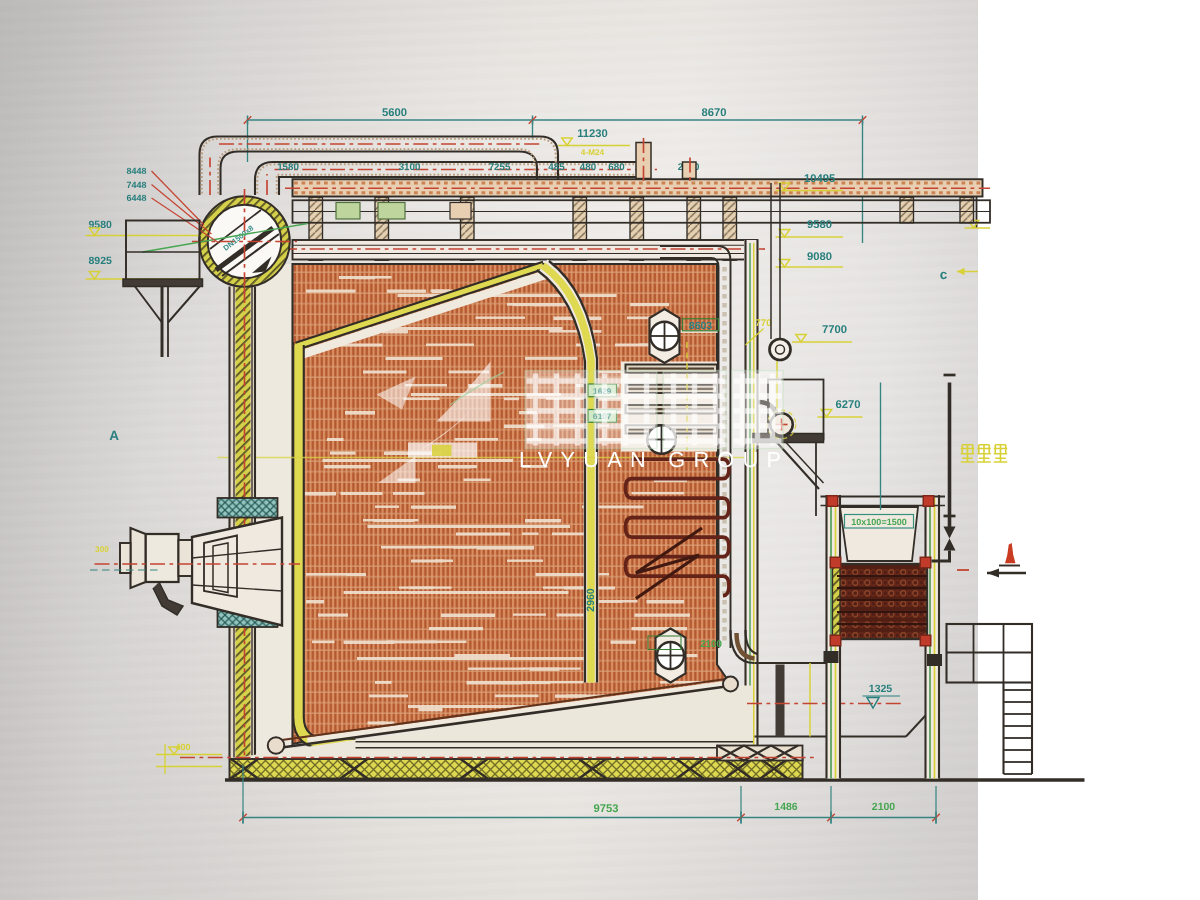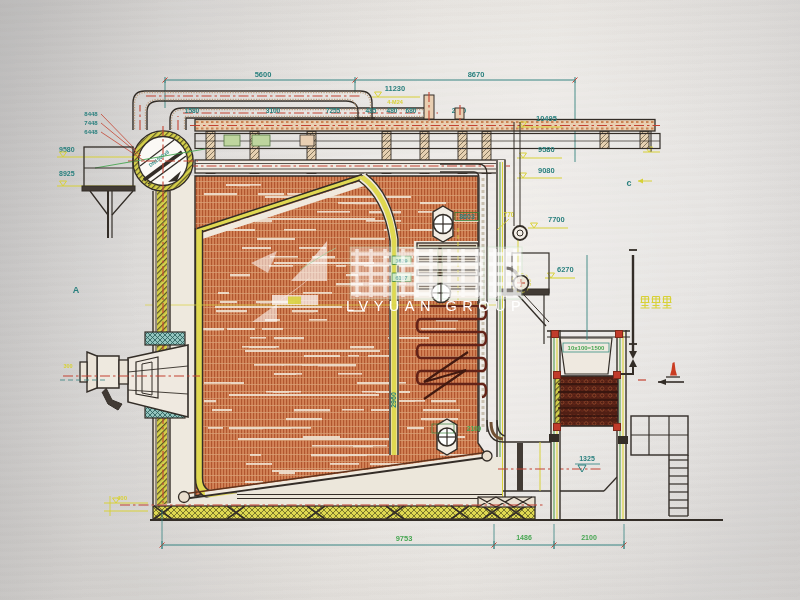--- a/index.html
+++ b/index.html
@@ -1,15 +1,15 @@
 <!DOCTYPE html>
 <html><head><meta charset="utf-8"><style>
 html,body{margin:0;padding:0;width:800px;height:600px;overflow:hidden;}
 body{font-family:"Liberation Sans",sans-serif;}
-#photo{position:relative;width:800px;height:600px;
+#photo{position:relative;width:652px;height:600px;
 background:linear-gradient(100deg,#c1c0c0 0%,#dad8d6 20%,#eae7e3 48%,#eeebe7 62%,#e5e3e1 84%,#dad8d7 100%);}
 #vig{position:absolute;inset:0;background:radial-gradient(ellipse 70% 62% at 52% 44%, rgba(255,255,255,0.28) 0%, rgba(255,255,255,0) 55%, rgba(120,115,110,0.12) 100%);}
 #band{position:absolute;inset:0;background:repeating-linear-gradient(178deg, rgba(255,255,255,0.02) 0 3px, rgba(120,115,112,0.015) 5px 8px);}
 svg{position:absolute;left:0;top:0;}
 </style></head><body>
 <div id="photo">
     <div id="vig"></div>
     <div id="band"></div>
 <svg width="800" height="600" viewBox="0 0 800 600" style="filter:blur(0.38px)">
 <defs>

